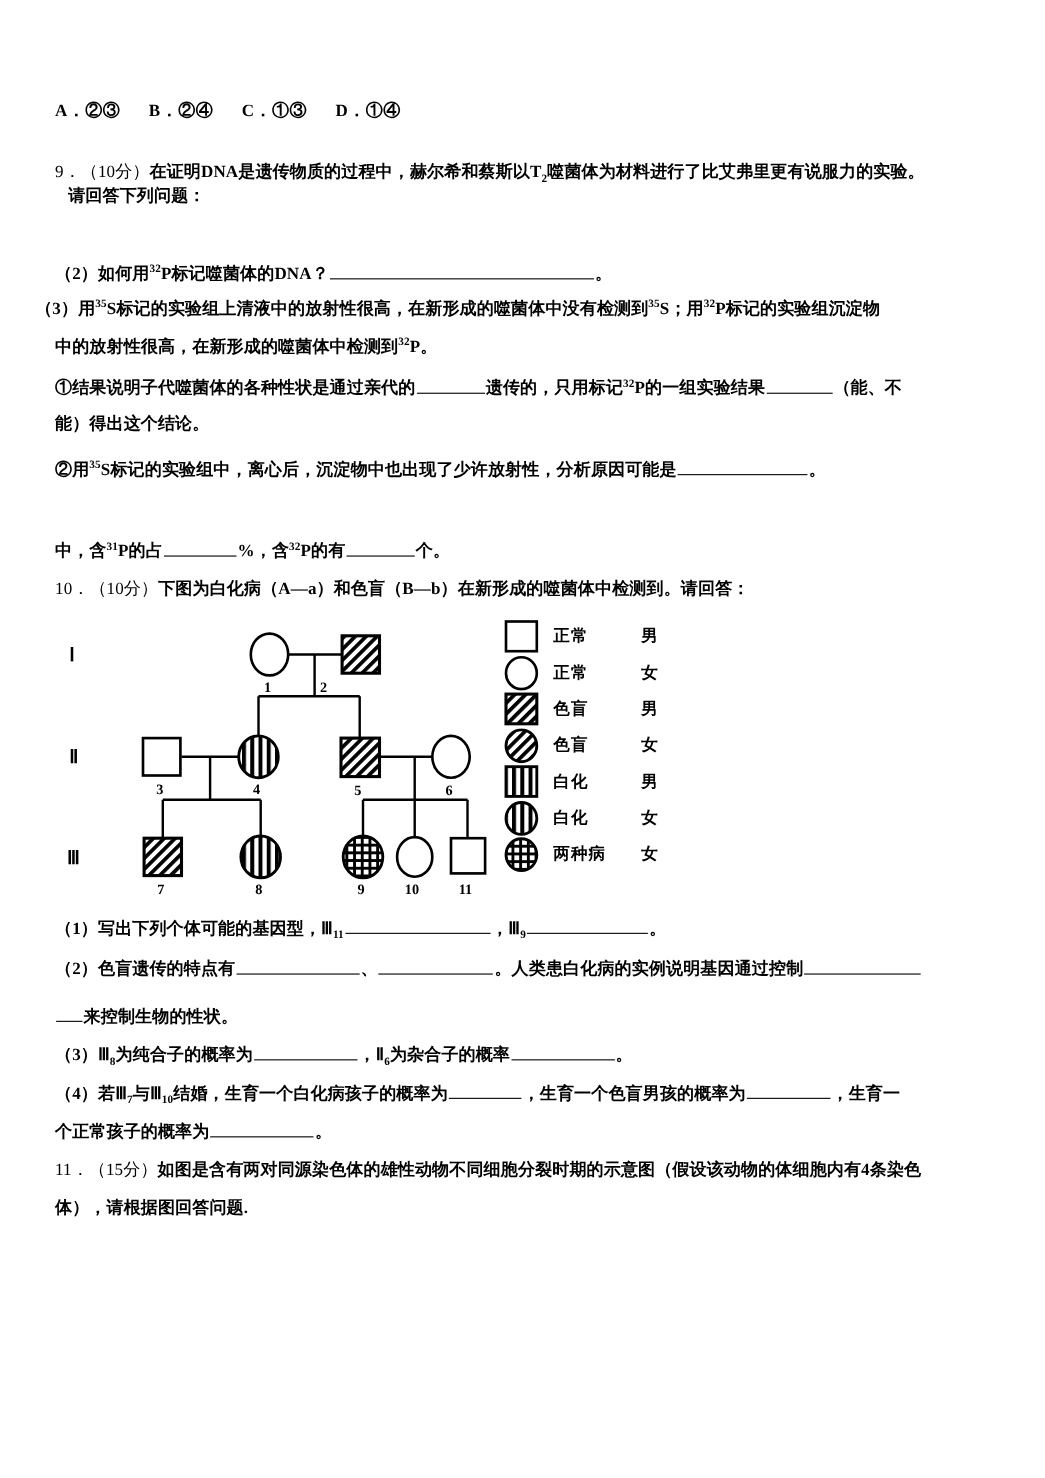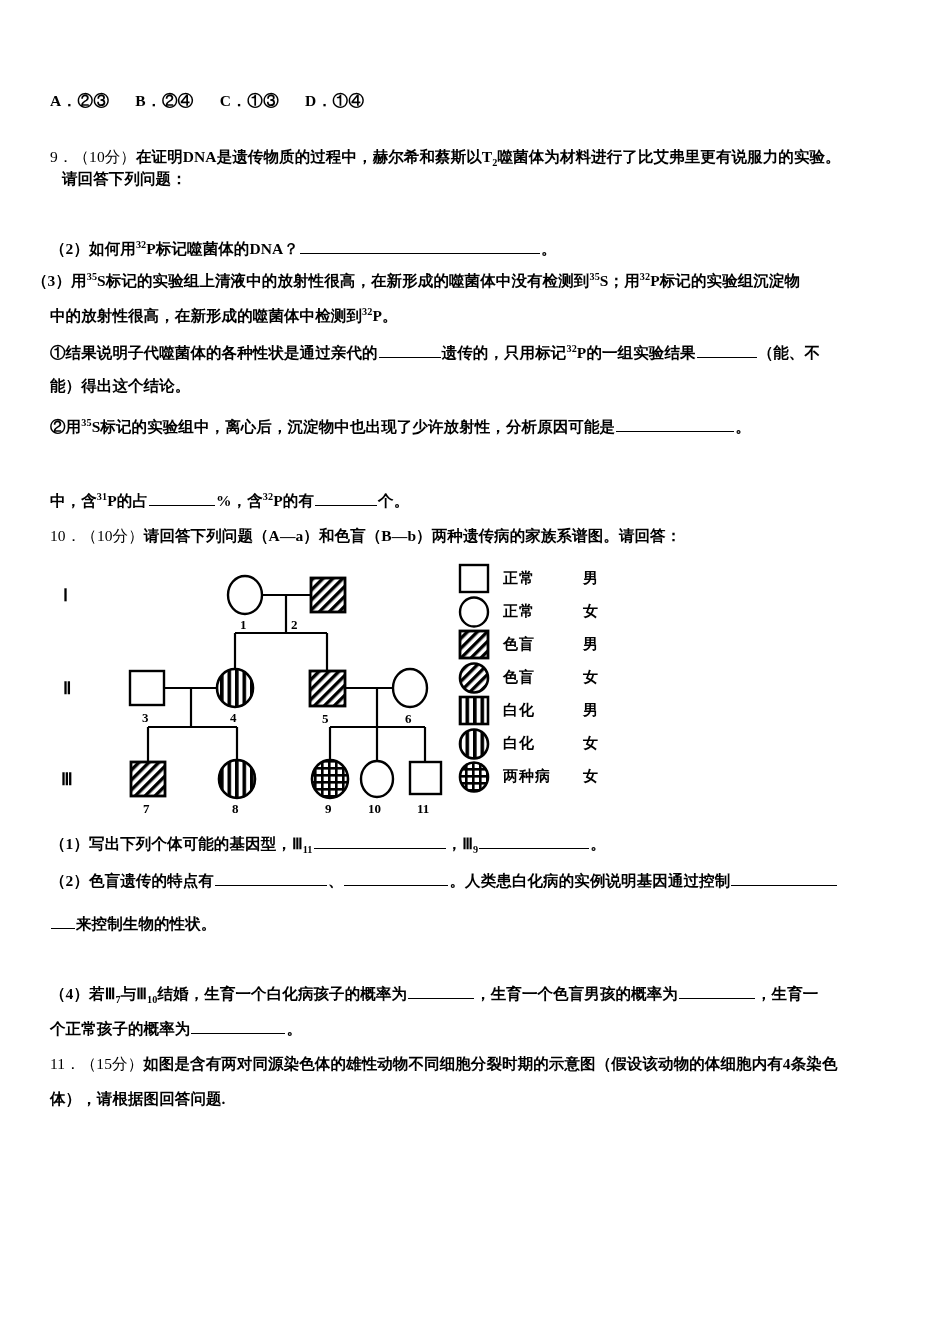--- a/index.html
+++ b/index.html
@@ -136,21 +136,21 @@
   <div class="txt" style="left:50px; top:416px;">
     <span>②</span><span>用</span><sup>35</sup><span>S标记的实验组中，离心后，沉淀物中也出现了少许放射性，分析原因可能是</span><span class="blank" style="width:118px"></span><span>。</span>
   </div>
 
 
   <div class="txt" style="left:50px; top:490px;text-align:center;">
     <span>中，含</span><sup>31</sup><span>P的占</span><span class="blank" style="width:66px"></span><span>%，含</span><sup>32</sup><span>P的有</span><span class="blank" style="width:62px"></span><span>个。</span>
   </div>
 
   <div class="txt" style="left:50px; top:527px;">
-    <span class="qnum">10．</span><span class="qnum">（10分）</span><span>请回答下列问题（A—a）和色盲（B—b）两种遗传病的家族系谱图。请回答：</span>
+    <span class="qnum">10．</span><span class="qnum">（10分）</span><span>下图为白化病（A—a）和色盲（B—b）在新形成的噬菌体中检测到。请回答：</span>
   </div>
 
   <div id="pedigree">
     <svg width="580" height="265" viewBox="0 0 580 265" xmlns="http://www.w3.org/2000/svg">
       <defs>
         <pattern id="pDiag" patternUnits="userSpaceOnUse" width="7" height="7" patternTransform="rotate(45)">
           <rect width="7" height="7" fill="#fff"></rect>
           <rect width="3.4" height="7" fill="#000"></rect>
         </pattern>
         <pattern id="pVert" patternUnits="userSpaceOnUse" width="7.5" height="7.5">
@@ -293,20 +293,23 @@
   </div>
 
   <div class="txt" style="left:50px; top:870px;">
     <span>（2）</span><span>色盲遗传的特点有</span><span class="blank" style="width:112px"></span><span>、</span><span class="blank" style="width:104px"></span><span>。人类患白化病的实例说明基因通过控制</span><span class="blank" style="width:106px"></span>
   </div>
 
   <div class="txt" style="left:50px; top:913px;">
     <span class="blank" style="width:24px"></span><span>来控制生物的性状。</span>
   </div>
 
+  <div class="txt" style="left:50px; top:948px;">
+    <span>（3）</span><span class="roman">Ⅲ</span><sub>8</sub><span>为纯合子的概率为</span><span class="blank" style="width:94px"></span><span>，</span><span class="roman">Ⅱ</span><sub>6</sub><span>为杂合子的概率</span><span class="blank" style="width:94px"></span><span>。</span>
+  </div>
 
   <div class="txt" style="left:50px; top:983px;">
     <span>（4）</span><span>若</span><span class="roman">Ⅲ</span><sub>7</sub><span>与</span><span class="roman">Ⅲ</span><sub>10</sub><span>结婚，生育一个白化病孩子的概率为</span><span class="blank" style="width:66px"></span><span>，生育一个色盲男孩的概率为</span><span class="blank" style="width:76px"></span><span>，生育一</span>
   </div>
 
   <div class="txt" style="left:50px; top:1018px;">
     <span>个正常孩子的概率为</span><span class="blank" style="width:94px"></span><span>。</span>
   </div>
 
   <div class="txt" style="left:50px; top:1055px;">

